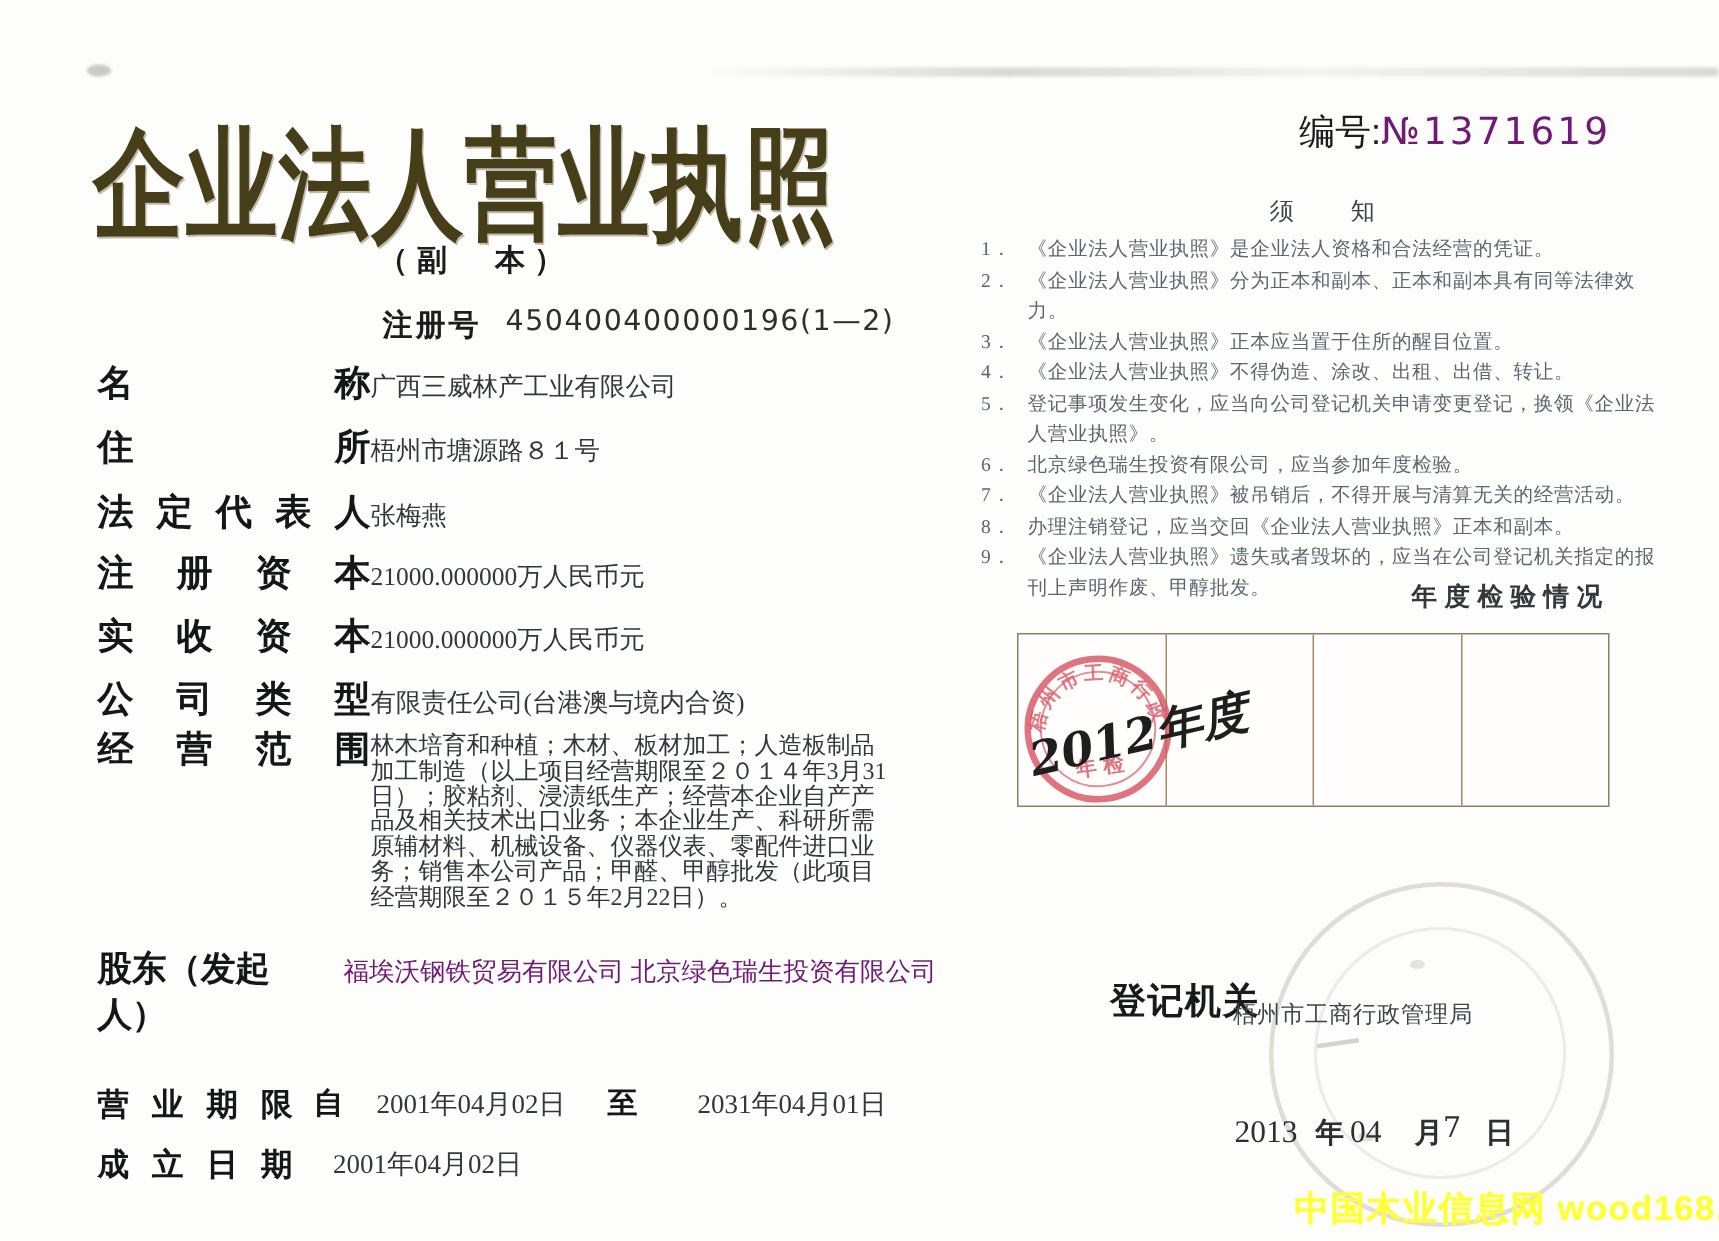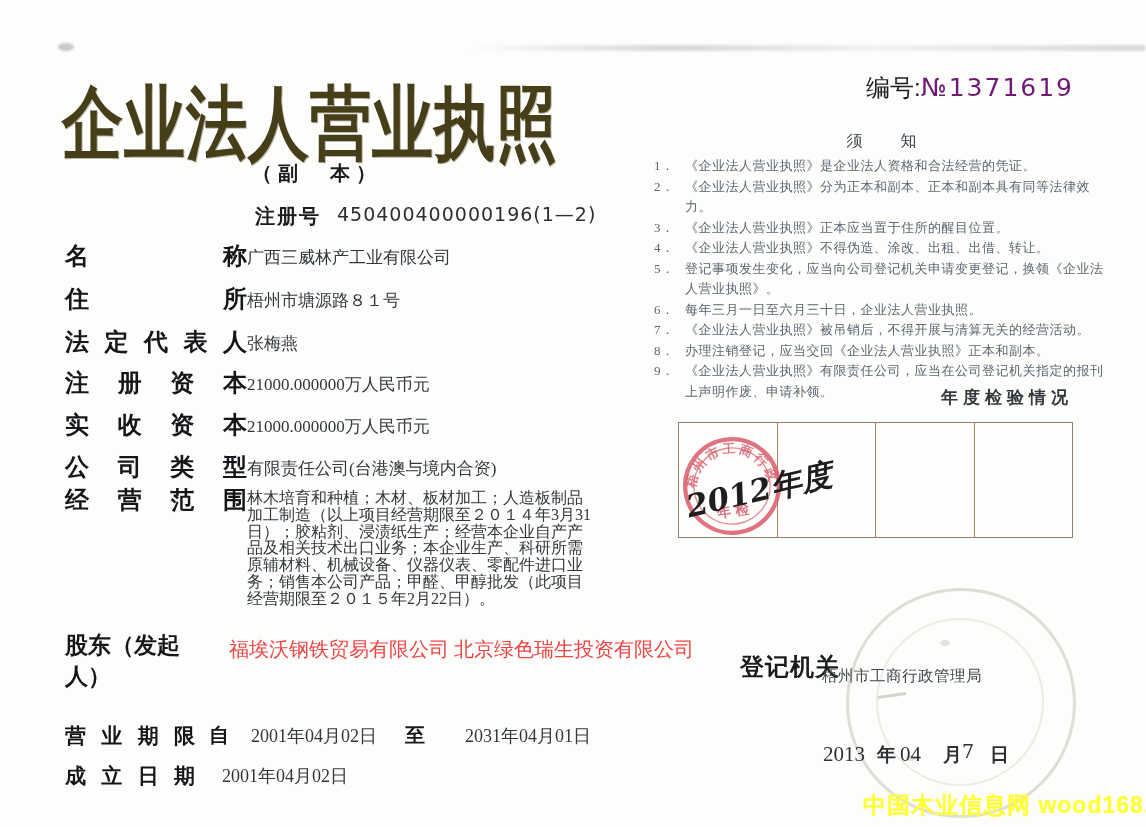--- a/index.html
+++ b/index.html
@@ -19,21 +19,21 @@
   .regno-label{font-size:20px;font-weight:700;color:#1c1c1c;letter-spacing:2px;}
   .regno-value{margin-left:16px;font-size:19px;letter-spacing:1px;color:#2e2e2e;font-family:"DejaVu Sans",sans-serif;}
   
   .frow{position:absolute;left:65px;display:flex;align-items:flex-start;}
   .flabel{display:inline-block;width:182px;text-align:justify;text-align-last:justify;
         font-weight:700;font-size:24px;color:#15161a;line-height:1.1;flex:none;}
   .fvalue{margin-left:0;font-size:17px;color:#32373d;line-height:1.35;
         font-family:"Liberation Serif","DejaVu Serif",serif;padding-top:4px;}
   .scope .fvalue{width:348px;font-size:16px;line-height:16.8px;padding-top:3px;letter-spacing:0;}
   .sh-label{display:inline-block;font-weight:700;font-size:23px;color:#15161a;flex:none;width:160px;}
-  .sh-value{margin-left:4px;font-size:20px;color:#ef4444;padding-top:6px;font-family:"Liberation Serif","DejaVu Serif",serif;}
+  .sh-value{margin-left:4px;font-size:17px;color:#701a75;padding-top:6px;font-family:"Liberation Serif","DejaVu Serif",serif;}
   .flabel-sm{display:inline-block;width:130px;text-align:justify;text-align-last:justify;
         font-weight:700;font-size:21px;color:#15161a;flex:none;}
   .term-word{font-weight:700;font-size:20px;color:#15161a;}
   .term-date{font-size:18px;color:#32373d;font-family:"Liberation Serif","DejaVu Serif",serif;padding-top:2px;}
   
   .serial-row{position:absolute;left:866px;top:72px;display:flex;align-items:baseline;}
   .serial-label{font-size:24px;font-weight:400;color:#1b1b1b;}
   .serial-value{font-size:25px;color:#701a75;letter-spacing:2px;font-family:"DejaVu Sans",sans-serif;}
   .notice-head{position:absolute;left:655px;top:131px;width:455px;text-align:center;
         font-size:16px;font-weight:400;color:#3c4248;letter-spacing:2px;}
@@ -155,33 +155,33 @@
     <div class="notice-item">
       <span class="notice-num">4．</span>
       <span>《企业法人营业执照》不得伪造、涂改、出租、出借、转让。</span>
     </div>
     <div class="notice-item">
       <span class="notice-num">5．</span>
       <span>登记事项发生变化，应当向公司登记机关申请变更登记，换领《企业法人营业执照》。</span>
     </div>
     <div class="notice-item">
       <span class="notice-num">6．</span>
-      <span>每年三月一日至六月三十日，企业法人营业执照。</span>
+      <span>北京绿色瑞生投资有限公司，应当参加年度检验。</span>
     </div>
     <div class="notice-item">
       <span class="notice-num">7．</span>
       <span>《企业法人营业执照》被吊销后，不得开展与清算无关的经营活动。</span>
     </div>
     <div class="notice-item">
       <span class="notice-num">8．</span>
       <span>办理注销登记，应当交回《企业法人营业执照》正本和副本。</span>
     </div>
     <div class="notice-item">
       <span class="notice-num">9．</span>
-      <span>《企业法人营业执照》有限责任公司，应当在公司登记机关指定的报刊上声明作废、申请补领。</span>
+      <span>《企业法人营业执照》遗失或者毁坏的，应当在公司登记机关指定的报刊上声明作废、甲醇批发。</span>
     </div>
   </div>
 
   <div class="annual-head">年度检验情况</div>
 
   <div class="annual-table">
     <div class="annual-cell"></div>
     <div class="annual-cell"></div>
     <div class="annual-cell"></div>
     <div class="annual-cell"></div>

